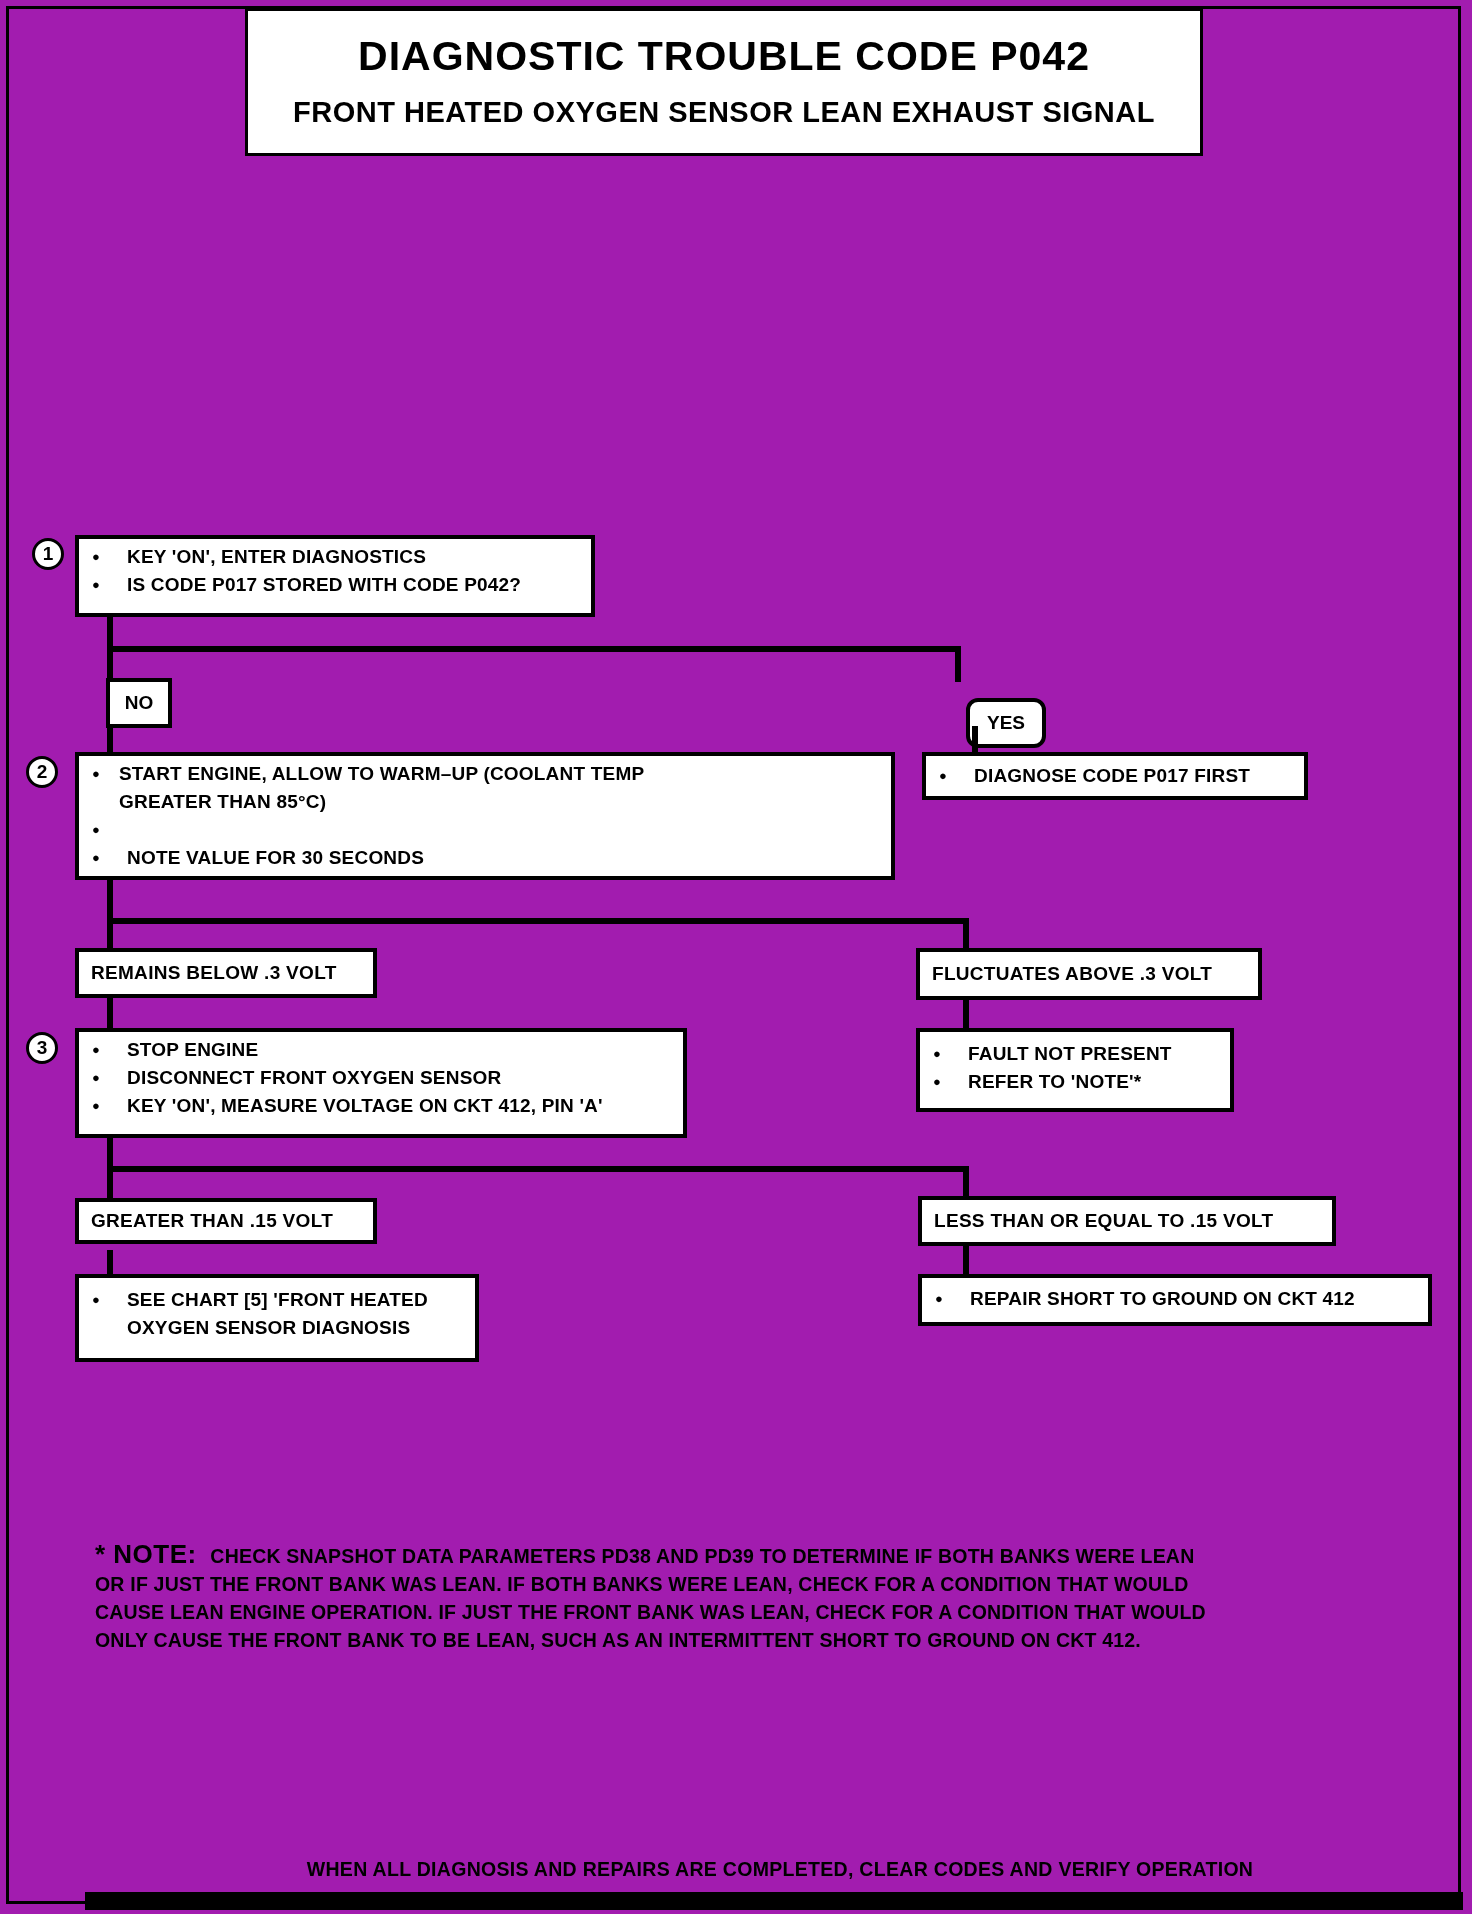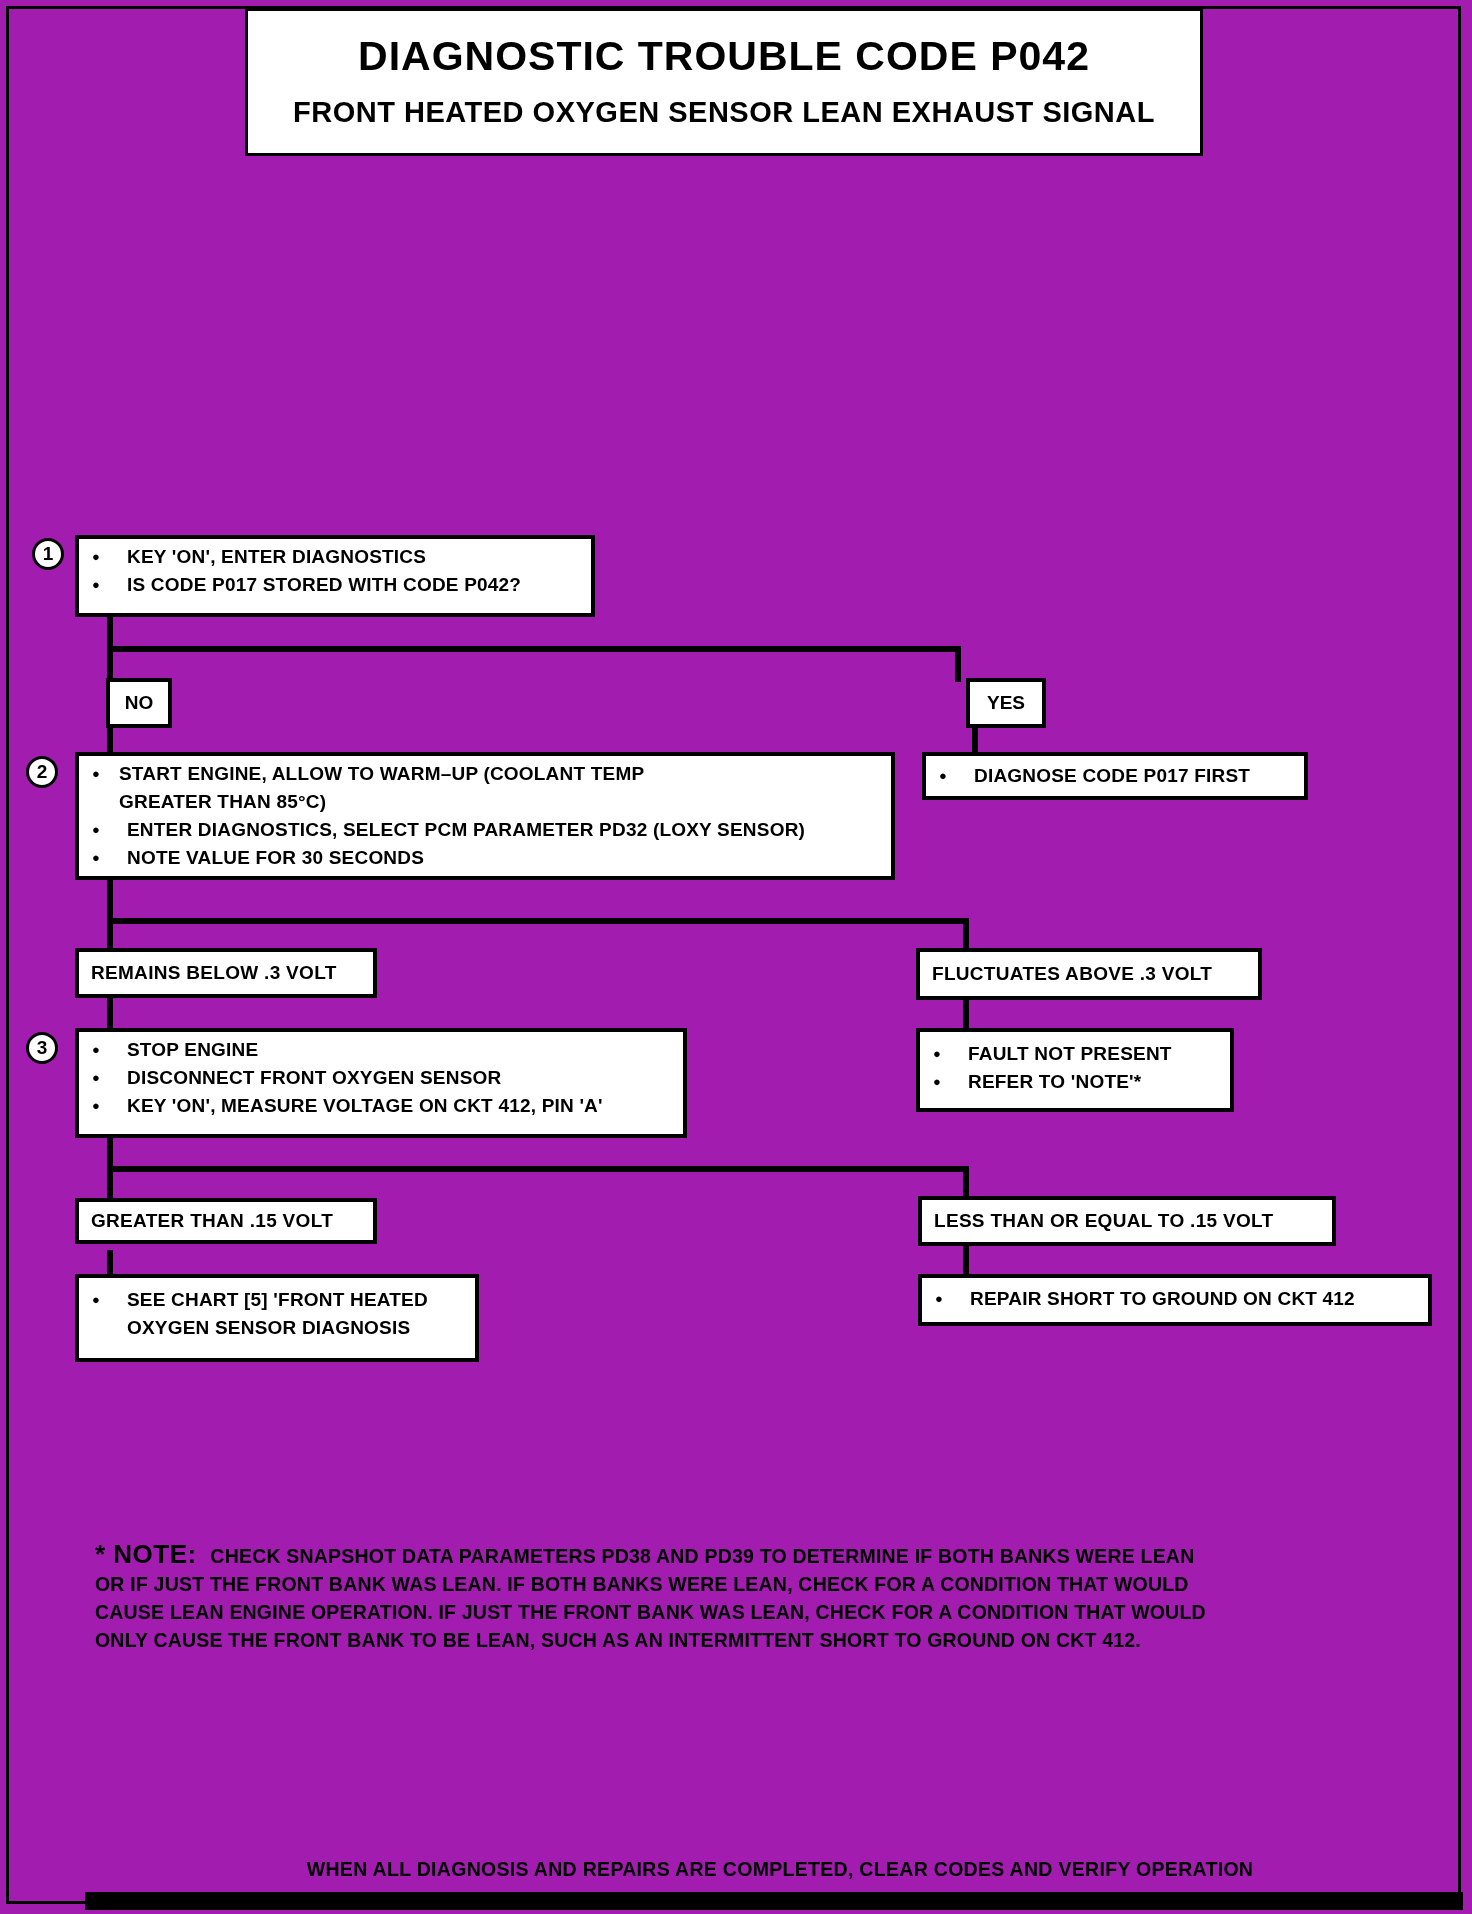--- a/index.html
+++ b/index.html
@@ -81,39 +81,38 @@
     </div>
   </div>
 
   <div class="conn" style="left:107px; top:615px; width:6px; height:67px;"></div>
   <div class="conn" style="left:107px; top:646px; width:854px; height:6px;"></div>
   <div class="conn" style="left:955px; top:646px; width:6px; height:36px;"></div>
 
   <div class="box center-box" style="left:78px; top:678px; width:66px; height:50px;">
     <span>NO</span>
   </div>
-  <div class="box center-box" style="left:938px; top:678px; width:80px; height:50px;">
+  <div class="box center-box" style="left:938px; top:698px; width:80px; height:50px;border-radius:12px;">
     <span>YES</span>
   </div>
 
   <div class="conn" style="left:107px; top:726px; width:6px; height:28px;"></div>
   <div class="conn" style="left:972px; top:726px; width:6px; height:28px;"></div>
 
   <div class="circle" style="left:26px; top:756px;">
     <span>2</span>
   </div>
   <div class="box" style="left:75px; top:752px; width:820px; height:128px;">
     <div class="bullets">
       <div class="bullet">
         <span class="dot">●</span>
         <span class="btext w600">START ENGINE, ALLOW TO WARM–UP (COOLANT TEMP GREATER THAN 85°C)</span>
       </div>
       <div class="bullet">
         <span class="dot">●</span>
-        <span class="btext">ENTER DIAGNOSTICS, SELECT PCM PARAMETER PD32 (LOXY SENSOR)</span>
       </div>
       <div class="bullet">
         <span class="dot">●</span>
         <span class="btext">NOTE VALUE FOR 30 SECONDS</span>
       </div>
     </div>
   </div>
 
   <div class="box" style="left:922px; top:752px; width:386px; height:48px;">
     <div class="bullets" style="padding-top:6px;">

